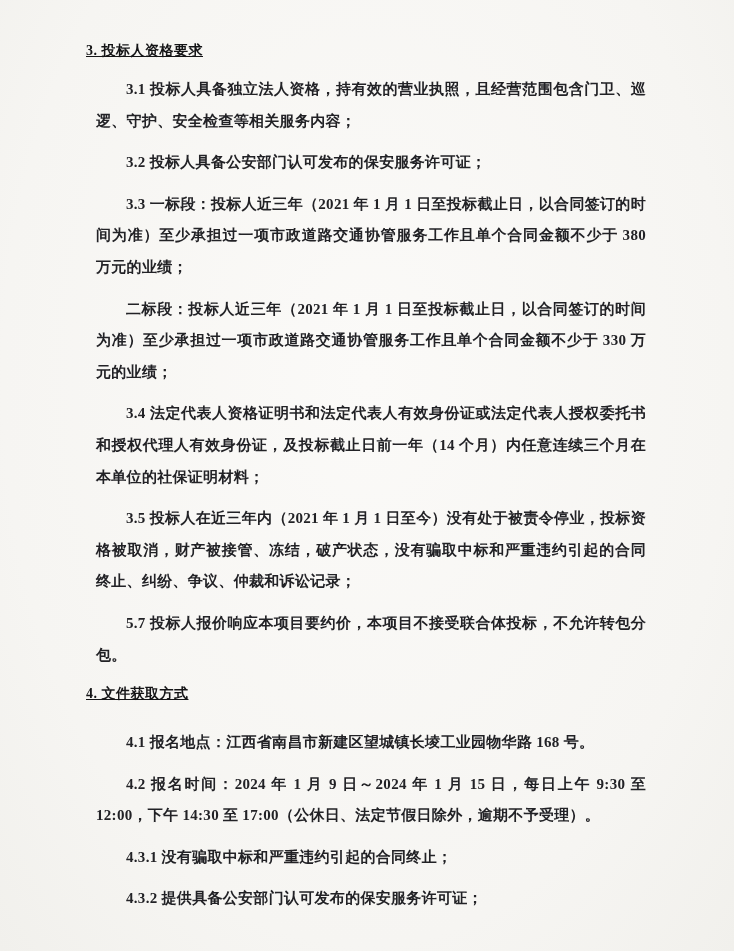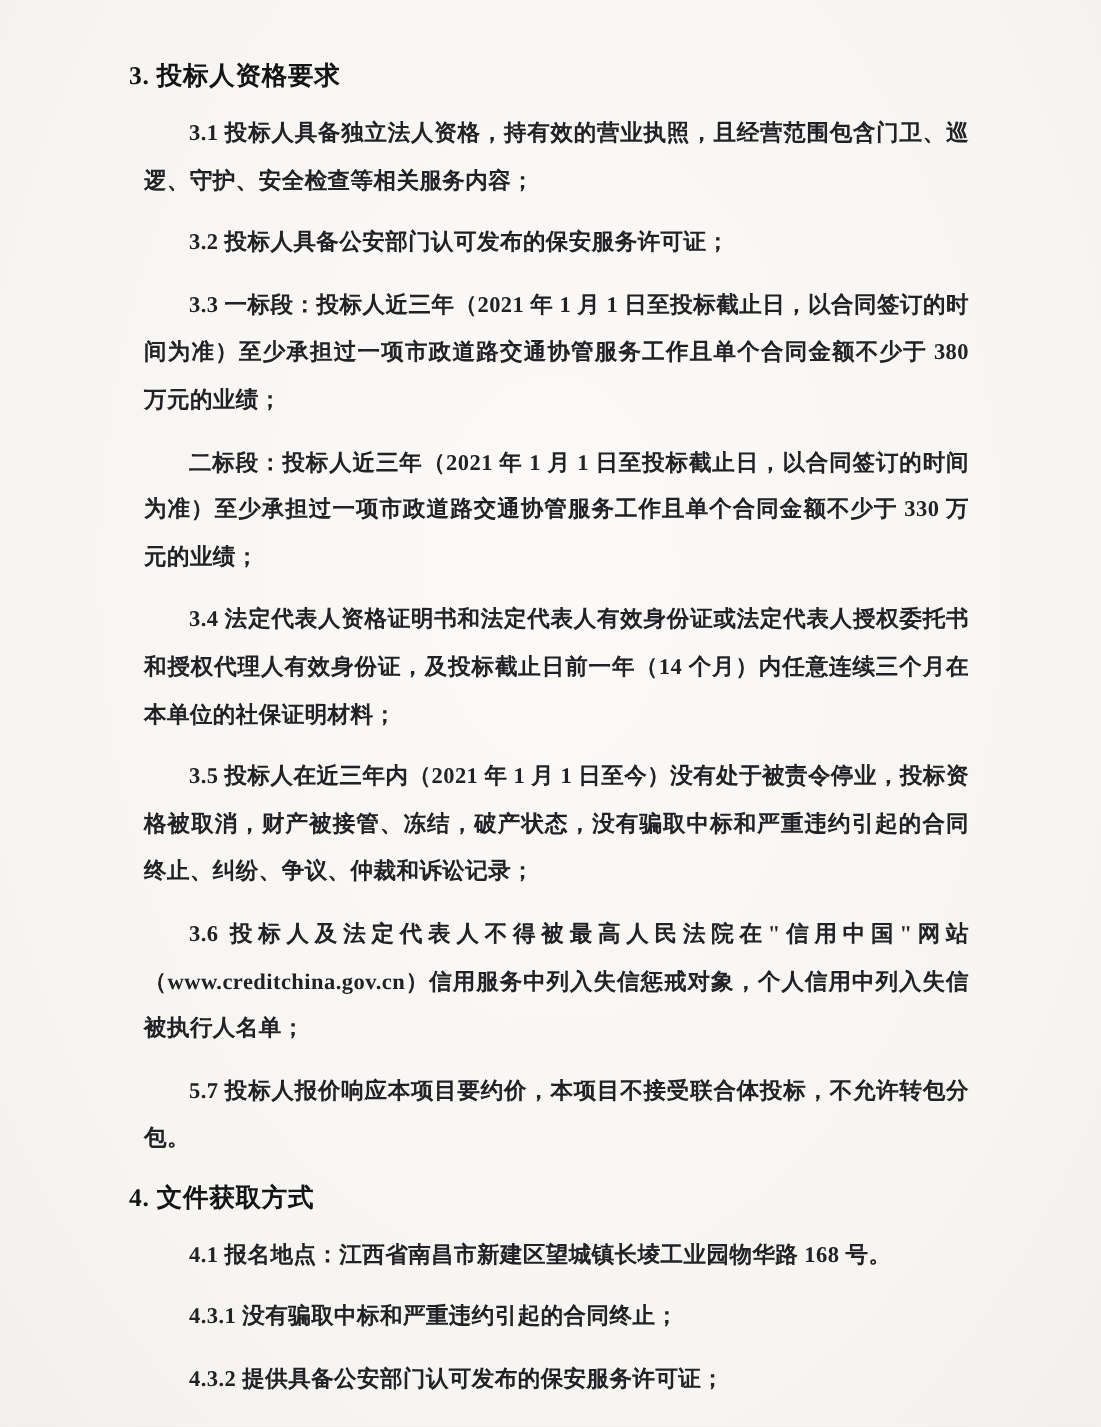--- a/index.html
+++ b/index.html
@@ -15,29 +15,30 @@
     margin: 0 auto;
     box-sizing: border-box;
     padding: 38px 78px 0 86px;
     background: #f7f6f3;
     background-image: radial-gradient(ellipse at 50% 40%, #fbfaf8 0%, #f6f5f2 70%, #f1f0ec 100%);
     color: #222226;
     overflow: hidden;
   }
   .sec-heading {
     margin: 0 0 10px 0;
-    font-size: 17px;
+    font-size: 14px;
     line-height: 26px;
     font-weight: 700;
     color: #141416;
     letter-spacing: 0.5px;
+    text-decoration: underline;
   }
   .sec-heading.second {
     margin-top: 9px;
-    margin-bottom: 10px;
+    margin-bottom: 20px;
   }
   .para {
     margin: 10px;
     font-size: 15px;
     line-height: 31.6px;
     font-weight: 600;
     text-align: justify;
     text-indent: 2em;
     letter-spacing: 0.3px;
     color: #222226;
@@ -51,26 +52,26 @@
 
   <section>
     <h2 class="sec-heading">3. 投标人资格要求</h2>
 
     <p class="para">3.1 投标人具备独立法人资格，持有效的营业执照，且经营范围包含门卫、巡逻、守护、安全检查等相关服务内容；</p>
     <p class="para">3.2 投标人具备公安部门认可发布的保安服务许可证；</p>
     <p class="para">3.3 一标段：投标人近三年（2021 年 1 月 1 日至投标截止日，以合同签订的时间为准）至少承担过一项市政道路交通协管服务工作且单个合同金额不少于 380 万元的业绩；</p>
     <p class="para">二标段：投标人近三年（2021 年 1 月 1 日至投标截止日，以合同签订的时间为准）至少承担过一项市政道路交通协管服务工作且单个合同金额不少于 330 万元的业绩；</p>
     <p class="para">3.4 法定代表人资格证明书和法定代表人有效身份证或法定代表人授权委托书和授权代理人有效身份证，及投标截止日前一年（14 个月）内任意连续三个月在本单位的社保证明材料；</p>
     <p class="para">3.5 投标人在近三年内（2021 年 1 月 1 日至今）没有处于被责令停业，投标资格被取消，财产被接管、冻结，破产状态，没有骗取中标和严重违约引起的合同终止、纠纷、争议、仲裁和诉讼记录；</p>
-    <p class="para">3.6 投标人及法定代表人不得被最高人民法院在"信用中国"网站（www.creditchina.gov.cn）信用服务中列入失信惩戒对象，个人信用中列入失信被执行人名单；</p>
     <p class="para">5.7 投标人报价响应本项目要约价，本项目不接受联合体投标，不允许转包分包。</p>
   </section>
 
   <section>
     <h2 class="sec-heading second">4. 文件获取方式</h2>
 
     <p class="para">4.1 报名地点：江西省南昌市新建区望城镇长堎工业园物华路 168 号。</p>
+    <p class="para">4.2 报名时间：2024 年 1 月 9 日～2024 年 1 月 15 日，每日上午 9:30 至 12:00，下午 14:30 至 17:00（公休日、法定节假日除外，逾期不予受理）。</p>
     <p class="para">4.3.1 没有骗取中标和严重违约引起的合同终止；</p>
     <p class="para">4.3.2 提供具备公安部门认可发布的保安服务许可证；</p>
 
   </section>
 
 </div>
 
 </body></html>

